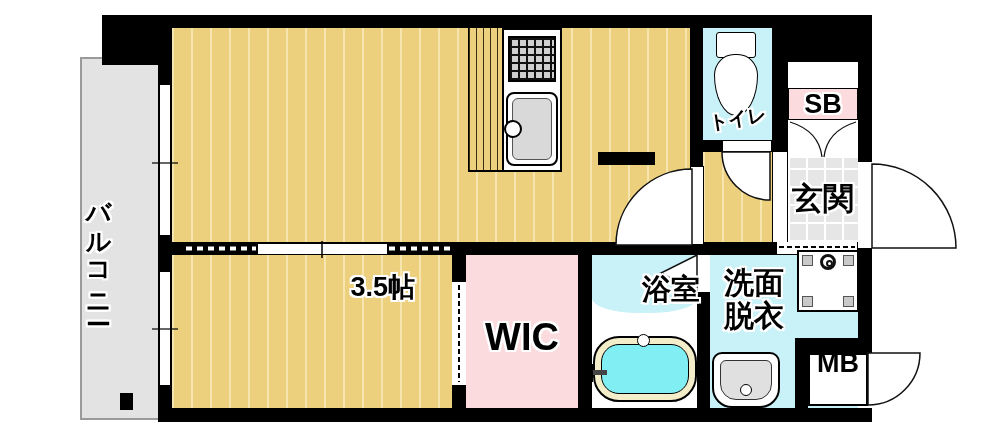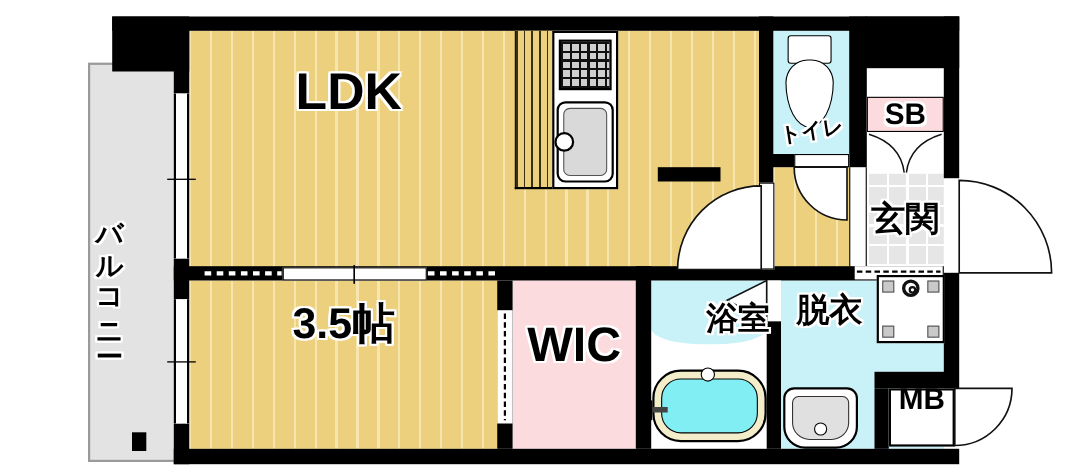--- a/index.html
+++ b/index.html
@@ -121,32 +121,32 @@
     <path d="M 322 241 L 322 258" stroke="#000" stroke-width="1.5"></path>
     <path d="M 779 247 L 855 247" stroke="#000" stroke-width="2" stroke-dasharray="5 3"></path>
     <path d="M 459 285 L 459 382" stroke="#000" stroke-width="2" stroke-dasharray="5 3"></path>
     <path d="M 152 163 L 178 163" stroke="#000" stroke-width="1.2"></path>
     <path d="M 152 329 L 178 329" stroke="#000" stroke-width="1.2"></path>
   </svg>
 
   <div class="lbl" style="left:84px;top:148px;width:32px;font-size:25px;writing-mode:vertical-rl;letter-spacing:3px;height:200px;">バルコニー</div>
 
   <div class="lbl" style="left:212px;top:58px;width:210px;font-size:47px;line-height:1.05;">
-    <div>LDK</div>
   </div>
 
   <div class="lbl" style="left:210px;top:272px;width:205px;font-size:41px;line-height:1.18;">
-    <div style="font-size:39px;">3.5帖</div>
+    <div style="font-size:27px;text-align:right;">3.5帖</div>
   </div>
 
-  <div class="lbl" style="left:466px;top:289px;width:112px;font-size:44px;">WIC</div>
+  <div class="lbl" style="left:466px;top:316px;width:112px;font-size:38px;">WIC</div>
 
   <div class="lbl" style="left:621px;top:270px;width:100px;font-size:29px;">浴室</div>
 
   <div class="lbl" style="left:706px;top:266px;width:96px;font-size:30px;line-height:1.1;">
+    <div>洗面</div>
     <div>脱衣</div>
   </div>
 
   <div class="lbl" style="left:700px;top:106px;width:76px;font-size:19px;transform:rotate(-9deg);">トイレ</div>
 
   <div class="lbl" style="left:786px;top:178px;width:74px;font-size:31px;">玄関</div>
 
   <div class="lbl" style="left:788px;top:88px;width:70px;font-size:27px;line-height:32px;">SB</div>
 
   <div class="lbl" style="left:808px;top:348px;width:60px;font-size:27px;text-shadow:none;">MB</div>

